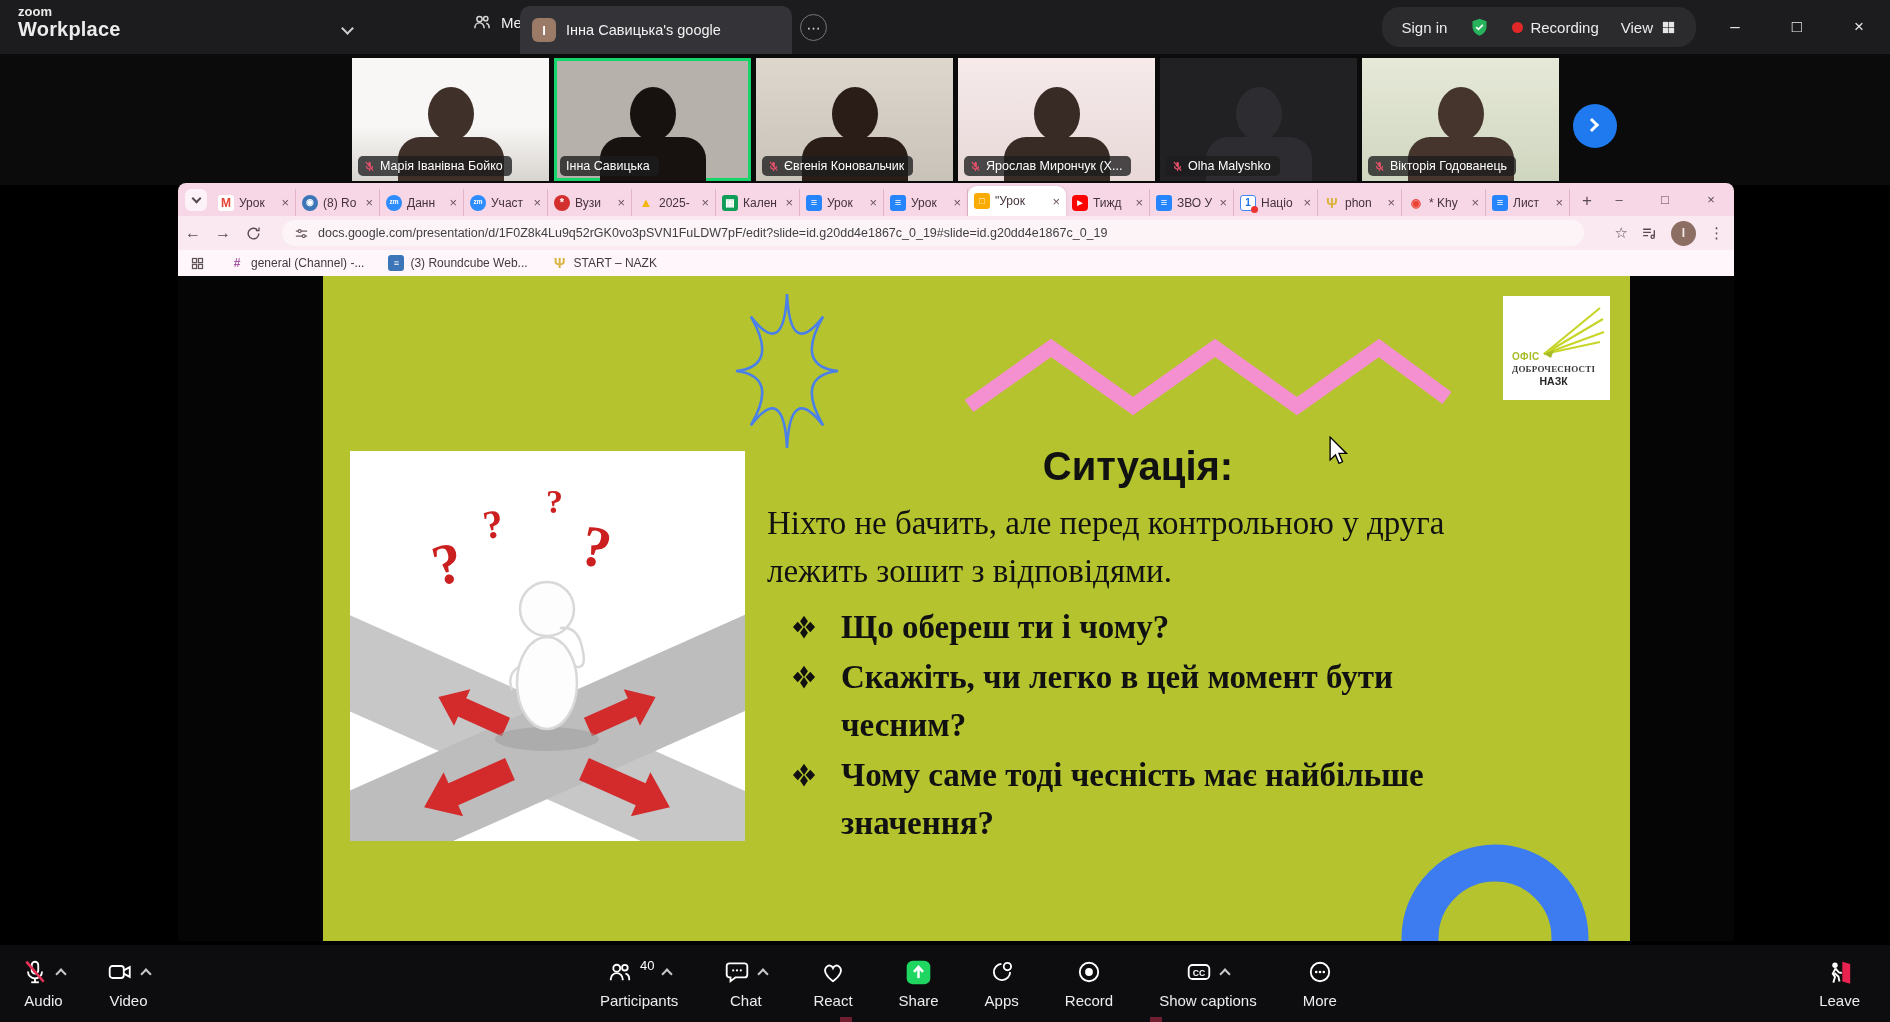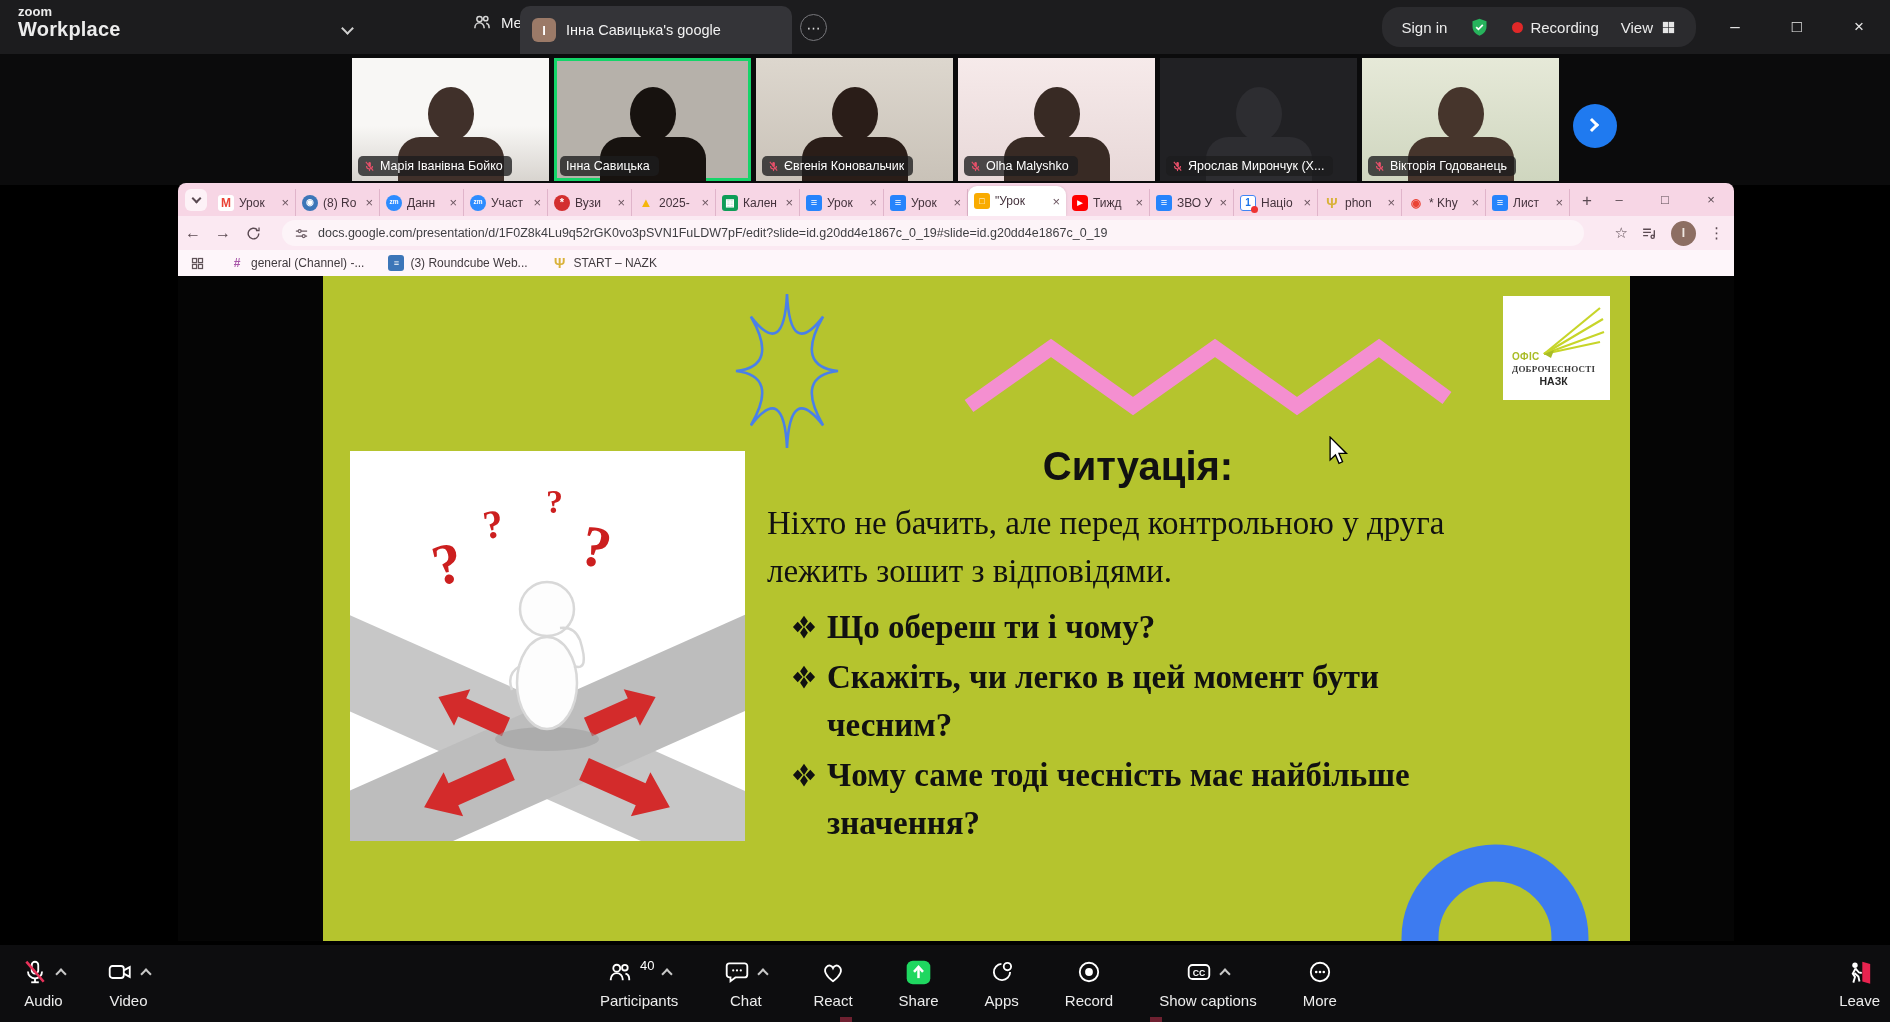--- a/index.html
+++ b/index.html
@@ -94,38 +94,38 @@
   .s-logo .rays{position:absolute;right:4px;top:6px;}
   .s-logo .lt{position:absolute;left:9px;bottom:12px;line-height:1.25;}
   .s-logo .l1{font-size:10px;font-weight:bold;color:#a9bc27;letter-spacing:.3px;}
   .s-logo .l2{font-size:9px;font-weight:bold;color:#3a3a3a;letter-spacing:.2px;font-family:Liberation Serif, serif;}
   .s-logo .l3{font-size:10.5px;font-weight:900;color:#252525;text-align:center;}
   .s-photo{position:absolute;left:27px;top:175px;width:395px;height:390px;background:#fff;}
   .s-text{position:absolute;left:444px;top:168px;width:742px;color:#111;}
   .s-title{font-family:"Liberation Sans",sans-serif;font-size:40px;font-weight:bold;text-align:center;margin-bottom:10px;}
   .s-intro{font-family:"Liberation Serif",serif;font-size:33px;line-height:48px;white-space:nowrap;}
   .s-bullets{list-style:none;margin-top:8px;}
-  .s-bullets li{display:flex;gap:10px;padding-left:24px;margin-bottom:2px;}
+  .s-bullets li{display:flex;gap:24px;padding-left:24px;margin-bottom:2px;}
   .s-bullets .bg-ic{flex:none;margin-top:11px;}
   .s-bullets .bt{font-family:"Liberation Serif",serif;font-weight:bold;font-size:33px;line-height:48px;}
   .s-arc{position:absolute;left:1055px;top:550px;}
   .s-cursor{position:absolute;left:1005px;top:160px;}
 
   
   .bbar{position:absolute;left:0;bottom:0;width:1890px;height:77px;background:#0d0d0f;}
   .bb-left{position:absolute;left:22px;top:8px;display:flex;gap:42px;}
   .bb-center{position:absolute;left:600px;top:8px;display:flex;gap:46px;}
   .tb-item{display:flex;flex-direction:column;align-items:center;}
   .tb-top{height:38px;display:flex;align-items:center;gap:9px;}
   .tb-label{font-size:15px;color:#ededed;margin-top:1px;white-space:nowrap;}
   .tb-badge{display:none;font-size:13px;color:#fff;margin:-14px 0 0 -2px;}
   .tb-badge.show{display:block;}
   .chev{width:8px;height:8px;border-left:2px solid #c9c9c9;border-top:2px solid #c9c9c9;transform:rotate(45deg);margin-top:4px;display:none;}
   .chev.show{display:block;}
-  .bb-leave{position:absolute;right:10px;top:8px;}
+  .bb-leave{position:absolute;right:30px;top:8px;}
   .peek{position:absolute;bottom:0;height:5px;width:12px;background:#6e2030;}
 
   .ico-people-sm{line-height:0;}
 </style>
 </head>
 <body>
 
 <div id="stage">
 
   <div class="zm-header">
@@ -208,46 +208,46 @@
               <svg width="11" height="11" viewBox="0 0 24 24" fill="none" stroke="#e8506a" stroke-width="2.4">
                 <rect x="9.5" y="2" width="5.5" height="10.5" rx="2.7" fill="#e8506a" stroke="none"></rect>
                 <path d="M5.5 11a6.5 6.5 0 0 0 13 0"></path>
                 <line x1="12" y1="17.5" x2="12" y2="22"></line>
                 <line x1="4" y1="2" x2="20" y2="21"></line>
               </svg>
             </span>
             <span class="nm">Євгенія Коновальчик</span>
           </div>
         </div>
+        <div class="tile off">
+          <div class="person"></div>
+          <div class="npill">
+            <span class="pill-mic show">
+              <svg width="11" height="11" viewBox="0 0 24 24" fill="none" stroke="#e8506a" stroke-width="2.4">
+                <rect x="9.5" y="2" width="5.5" height="10.5" rx="2.7" fill="#e8506a" stroke="none"></rect>
+                <path d="M5.5 11a6.5 6.5 0 0 0 13 0"></path>
+                <line x1="12" y1="17.5" x2="12" y2="22"></line>
+                <line x1="4" y1="2" x2="20" y2="21"></line>
+              </svg>
+            </span>
+            <span class="nm">Ярослав Мирончук (Х...</span>
+          </div>
+        </div>
         <div class="tile">
           <div class="person"></div>
           <div class="npill">
             <span class="pill-mic show">
               <svg width="11" height="11" viewBox="0 0 24 24" fill="none" stroke="#e8506a" stroke-width="2.4">
                 <rect x="9.5" y="2" width="5.5" height="10.5" rx="2.7" fill="#e8506a" stroke="none"></rect>
                 <path d="M5.5 11a6.5 6.5 0 0 0 13 0"></path>
                 <line x1="12" y1="17.5" x2="12" y2="22"></line>
                 <line x1="4" y1="2" x2="20" y2="21"></line>
               </svg>
             </span>
             <span class="nm">Olha Malyshko</span>
-          </div>
-        </div>
-        <div class="tile off">
-          <div class="person"></div>
-          <div class="npill">
-            <span class="pill-mic show">
-              <svg width="11" height="11" viewBox="0 0 24 24" fill="none" stroke="#e8506a" stroke-width="2.4">
-                <rect x="9.5" y="2" width="5.5" height="10.5" rx="2.7" fill="#e8506a" stroke="none"></rect>
-                <path d="M5.5 11a6.5 6.5 0 0 0 13 0"></path>
-                <line x1="12" y1="17.5" x2="12" y2="22"></line>
-                <line x1="4" y1="2" x2="20" y2="21"></line>
-              </svg>
-            </span>
-            <span class="nm">Ярослав Мирончук (Х...</span>
           </div>
         </div>
         <div class="tile">
           <div class="person"></div>
           <div class="npill">
             <span class="pill-mic show">
               <svg width="11" height="11" viewBox="0 0 24 24" fill="none" stroke="#e8506a" stroke-width="2.4">
                 <rect x="9.5" y="2" width="5.5" height="10.5" rx="2.7" fill="#e8506a" stroke="none"></rect>
                 <path d="M5.5 11a6.5 6.5 0 0 0 13 0"></path>
                 <line x1="12" y1="17.5" x2="12" y2="22"></line>

